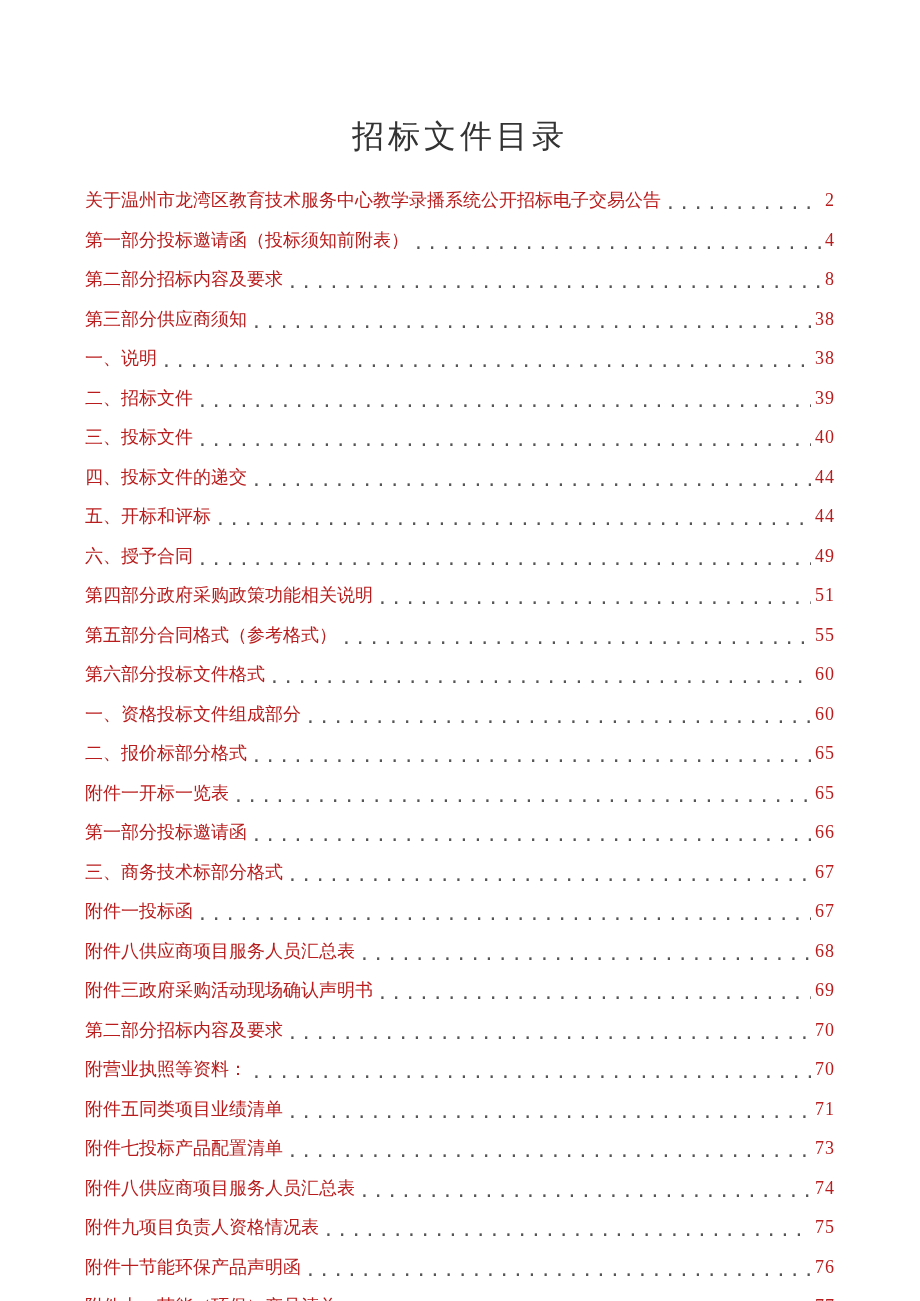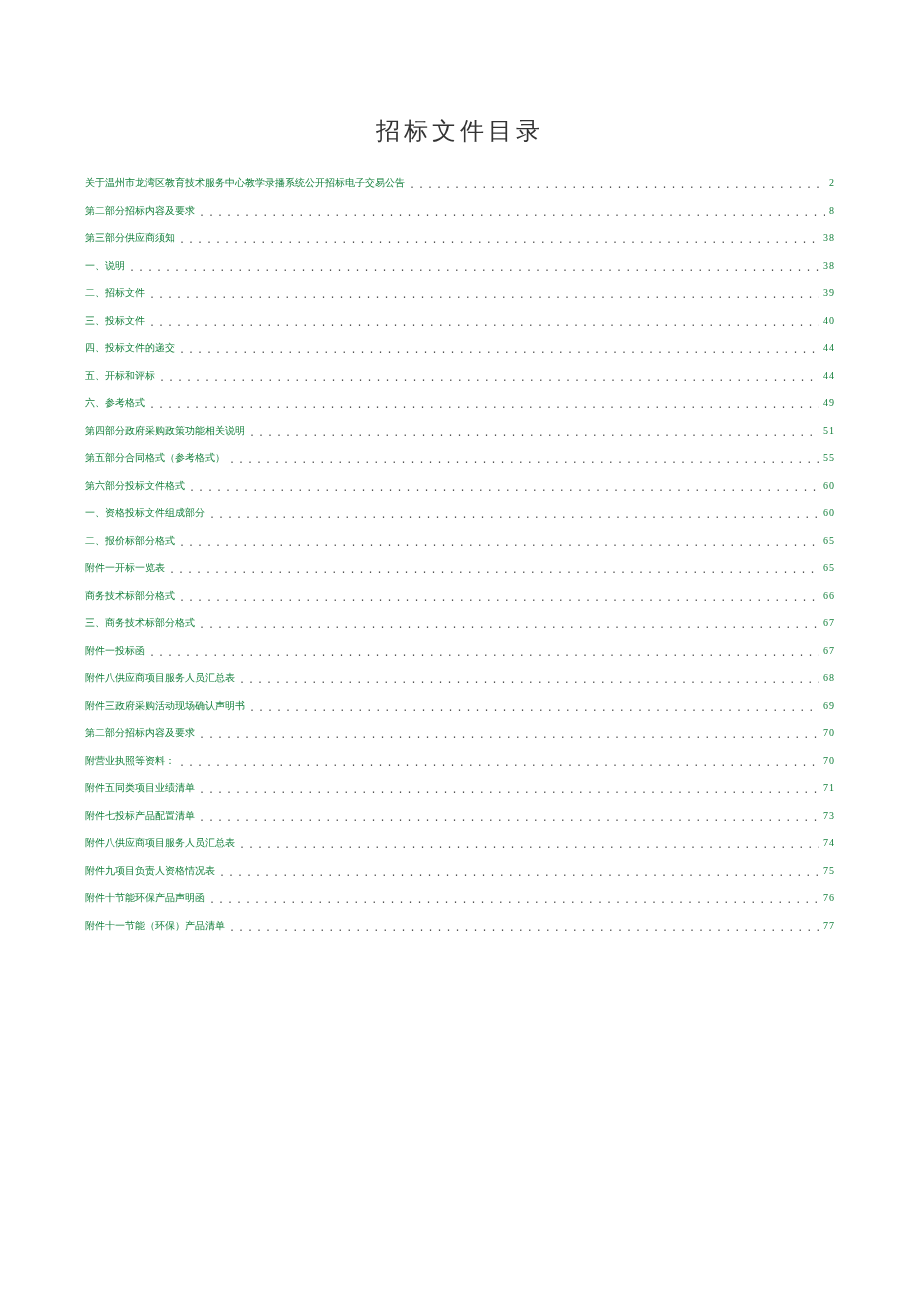--- a/index.html
+++ b/index.html
@@ -7,34 +7,34 @@
     width: 920px;
     background: #ffffff;
     font-family: "SimSun", "宋体", serif;
     color: #333333;
   }
   .page {
     width: 920px;
     padding: 115px 85px 0 85px;
   }
   .title {
-    font-size: 24px;
+    font-size: 32px;
     text-align: center;
     letter-spacing: 4px;
     color: #333333;
     margin-bottom: 28px;
     font-weight: normal;
   }
   .toc-entry {
     display: flex;
     align-items: flex-start;
-    font-size: 10px;
+    font-size: 18px;
     line-height: 1.5;
     margin-bottom: 12.5px;
-    color: #15803d;
+    color: #b91c1c;
   }
   .toc-label {
     white-space: nowrap;
     flex: 0 0 auto;
   }
   .toc-dots {
     flex: 1 1 auto;
     overflow: hidden;
     white-space: nowrap;
     color: #555555;
@@ -58,20 +58,25 @@
 
 <div class="page">
   <h1 class="title">招标文件目录</h1>
   <div class="toc-list">
       <div class="toc-entry">
         <span class="toc-label">关于温州市龙湾区教育技术服务中心教学录播系统公开招标电子交易公告</span>
         <span class="toc-dots"></span>
         <span class="toc-page">2</span>
       </div>
       <div class="toc-entry">
+        <span class="toc-label">第一部分投标邀请函（投标须知前附表）</span>
+        <span class="toc-dots"></span>
+        <span class="toc-page">4</span>
+      </div>
+      <div class="toc-entry">
         <span class="toc-label">第二部分招标内容及要求</span>
         <span class="toc-dots"></span>
         <span class="toc-page">8</span>
       </div>
       <div class="toc-entry">
         <span class="toc-label">第三部分供应商须知</span>
         <span class="toc-dots"></span>
         <span class="toc-page">38</span>
       </div>
       <div class="toc-entry">
@@ -93,21 +98,21 @@
         <span class="toc-label">四、投标文件的递交</span>
         <span class="toc-dots"></span>
         <span class="toc-page">44</span>
       </div>
       <div class="toc-entry">
         <span class="toc-label">五、开标和评标</span>
         <span class="toc-dots"></span>
         <span class="toc-page">44</span>
       </div>
       <div class="toc-entry">
-        <span class="toc-label">六、参考格式</span>
+        <span class="toc-label">六、授予合同</span>
         <span class="toc-dots"></span>
         <span class="toc-page">49</span>
       </div>
       <div class="toc-entry">
         <span class="toc-label">第四部分政府采购政策功能相关说明</span>
         <span class="toc-dots"></span>
         <span class="toc-page">51</span>
       </div>
       <div class="toc-entry">
         <span class="toc-label">第五部分合同格式（参考格式）</span>
@@ -128,21 +133,21 @@
         <span class="toc-label">二、报价标部分格式</span>
         <span class="toc-dots"></span>
         <span class="toc-page">65</span>
       </div>
       <div class="toc-entry">
         <span class="toc-label">附件一开标一览表</span>
         <span class="toc-dots"></span>
         <span class="toc-page">65</span>
       </div>
       <div class="toc-entry">
-        <span class="toc-label">商务技术标部分格式</span>
+        <span class="toc-label">第一部分投标邀请函</span>
         <span class="toc-dots"></span>
         <span class="toc-page">66</span>
       </div>
       <div class="toc-entry">
         <span class="toc-label">三、商务技术标部分格式</span>
         <span class="toc-dots"></span>
         <span class="toc-page">67</span>
       </div>
       <div class="toc-entry">
         <span class="toc-label">附件一投标函</span>

